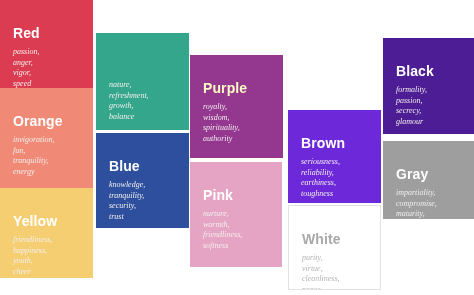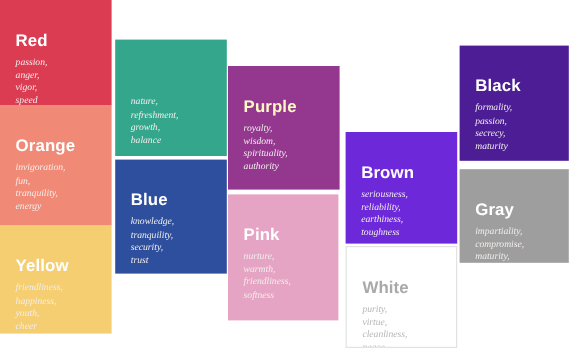--- a/index.html
+++ b/index.html
@@ -129,21 +129,21 @@
         <li>cleanliness,</li>
         <li>peace</li>
       </ul>
     </div>
     <div class="swatch on-dark" style="left: 383px; top: 38px; width: 91px; height: 96px; background: #4c1d95;">
       <div class="title" style="color: rgb(255, 255, 255); position: absolute; left: 13px; top: 26px;">Black</div>
       <ul class="traits" style="position: absolute; left: 13px; top: 47px;">
         <li>formality,</li>
         <li>passion,</li>
         <li>secrecy,</li>
-        <li>maturity</li>
+        <li>glamour</li>
       </ul>
     </div>
     <div class="swatch on-dark" style="left: 383px; top: 141px; width: 91px; height: 78px; background: rgb(158, 158, 158);">
       <div class="title" style="color: rgb(255, 255, 255); position: absolute; left: 13px; top: 26px;">Gray</div>
       <ul class="traits" style="position: absolute; left: 13px; top: 47px;">
         <li>impartiality,</li>
         <li>compromise,</li>
         <li>maturity,</li>
         <li>composure</li>
       </ul>

